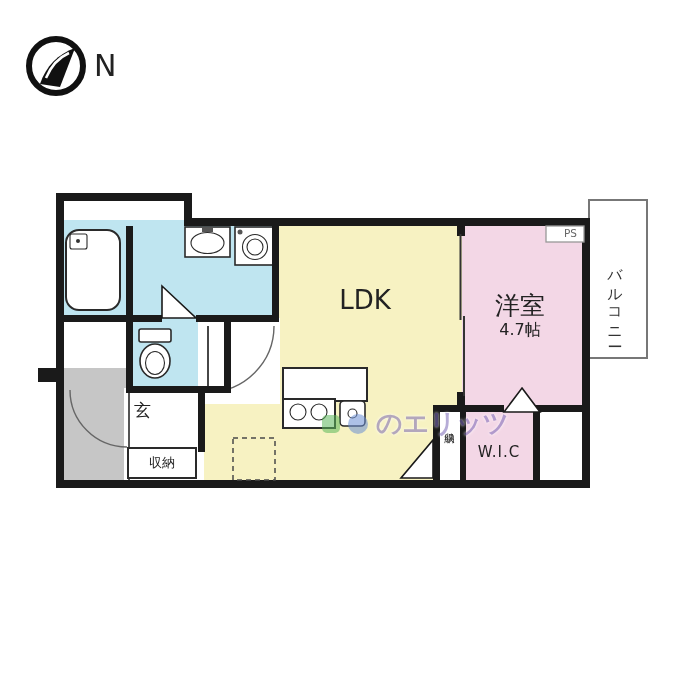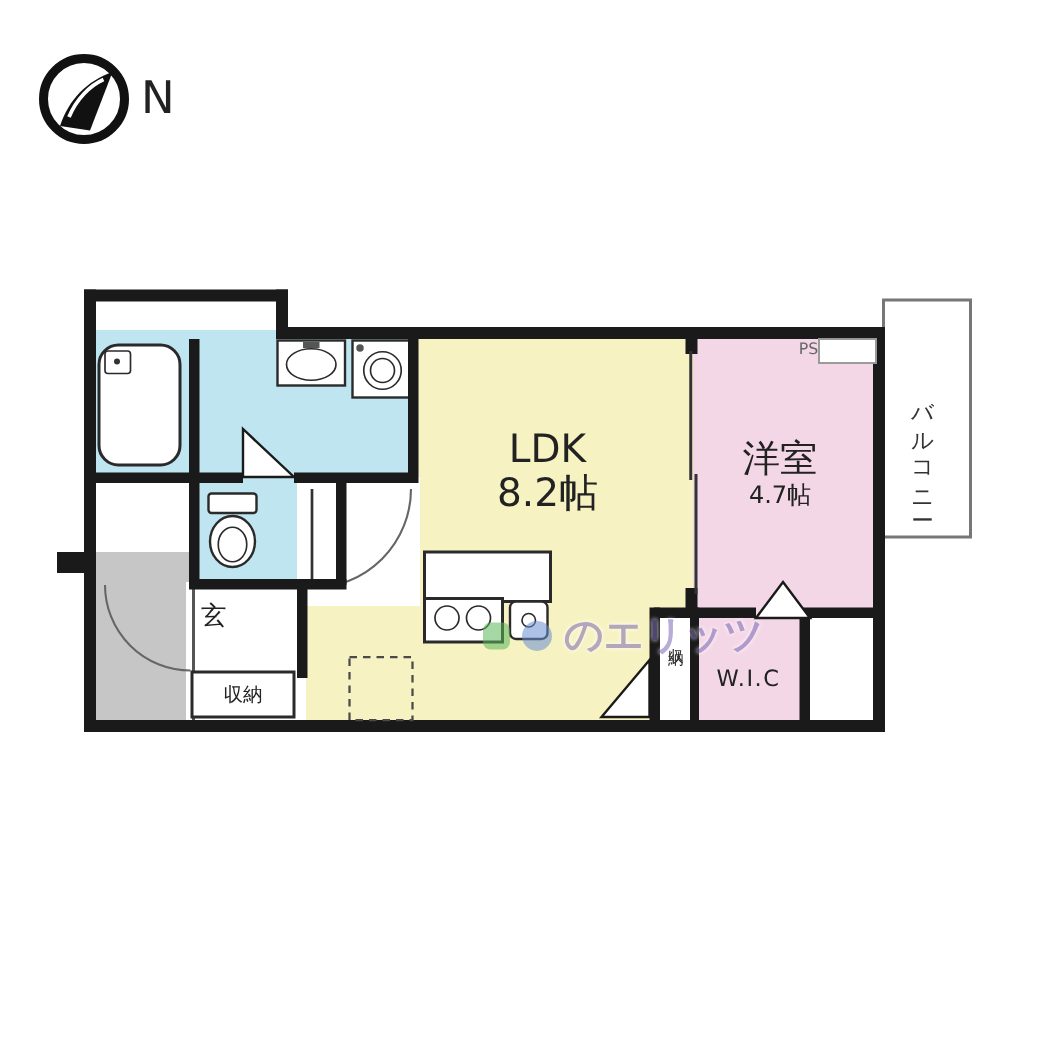--- a/index.html
+++ b/index.html
@@ -33,21 +33,21 @@
   .lbl-bed{left:460px;top:292px;width:120px;text-align:center;line-height:1.15;}
   .lbl-bed .nm{font-size:25px;}
   .lbl-bed .sz{font-size:16px;}
   .lbl-balcony{left:605px;top:234px;height:132px;writing-mode:vertical-rl;
                font-size:15px;letter-spacing:3px;text-align:center;color:#333;}
   .lbl-wic{left:462px;top:443px;width:74px;text-align:center;font-size:15px;letter-spacing:1px;}
   .lbl-genkan{left:134px;top:399px;font-size:17px;}
   .lbl-storage1{left:128px;top:454px;width:68px;text-align:center;font-size:13px;}
   .lbl-storage2{left:443px;top:424px;writing-mode:vertical-rl;font-size:10.5px;
                 letter-spacing:1px;color:#333;}
-  .lbl-ps{left:520px;top:227px;width:38px;text-align:center;font-size:10.5px;color:#666;}
+  .lbl-ps{left:564px;top:227px;width:38px;text-align:left;font-size:10.5px;color:#666;}
   .compass{position:absolute;left:18px;top:28px;width:130px;height:90px;}
   .north{position:absolute;left:76px;top:20px;font-size:30px;color:#222;}
   .watermark{position:absolute;left:322px;top:406px;display:flex;align-items:center;
              gap:8px;opacity:.55;pointer-events:none;}
   .wm-text{font-size:26px;font-weight:bold;color:var(--watermark,#7c6ab8);
            text-shadow:0 0 3px #fff,0 0 3px #fff;white-space:nowrap;}
   .wm-mark{display:inline-block;}
   .wm-green{width:18px;height:18px;border-radius:5px;background:#5cb85c;}
   .wm-blue{width:20px;height:20px;border-radius:50%;background:#6b8fd4;}
 </style>
@@ -142,21 +142,20 @@
 
     <polygon points="162,286 162,318 196,318" class="tri"></polygon>
     <polygon points="522,388 540,412 504,412" class="tri"></polygon>
     <polygon points="433,440 433,478 401,478" class="tri"></polygon>
 
     <rect x="233" y="438" width="42" height="42" class="dashed"></rect>
   </svg>
 
   <div class="lbl lbl-ldk">
     <div class="nm">LDK</div>
-    <div class="sz">8.2帖</div>
   </div>
   <div class="lbl lbl-bed">
     <div class="nm">洋室</div>
     <div class="sz">4.7帖</div>
   </div>
   <div class="lbl lbl-balcony">バルコニー</div>
   <div class="lbl lbl-wic">W.I.C</div>
   <div class="lbl lbl-genkan">玄</div>
   <div class="lbl lbl-storage1">収納</div>
   <div class="lbl lbl-storage2">収納</div>

